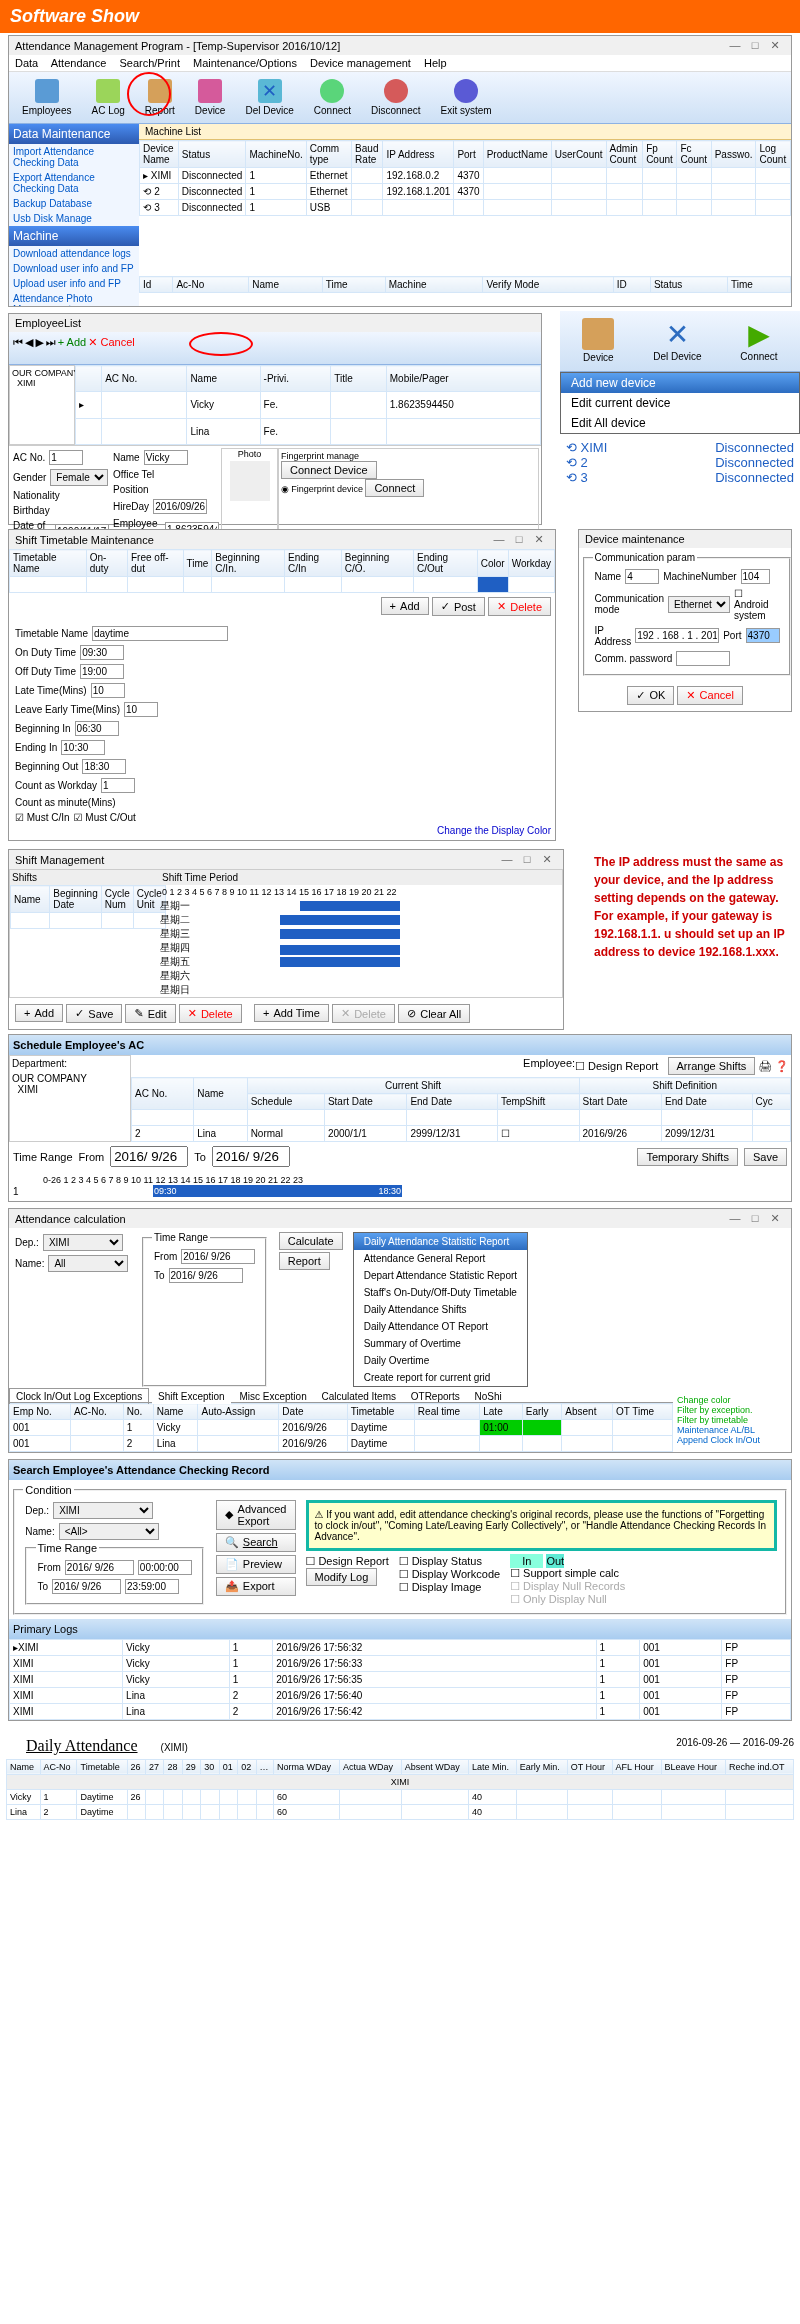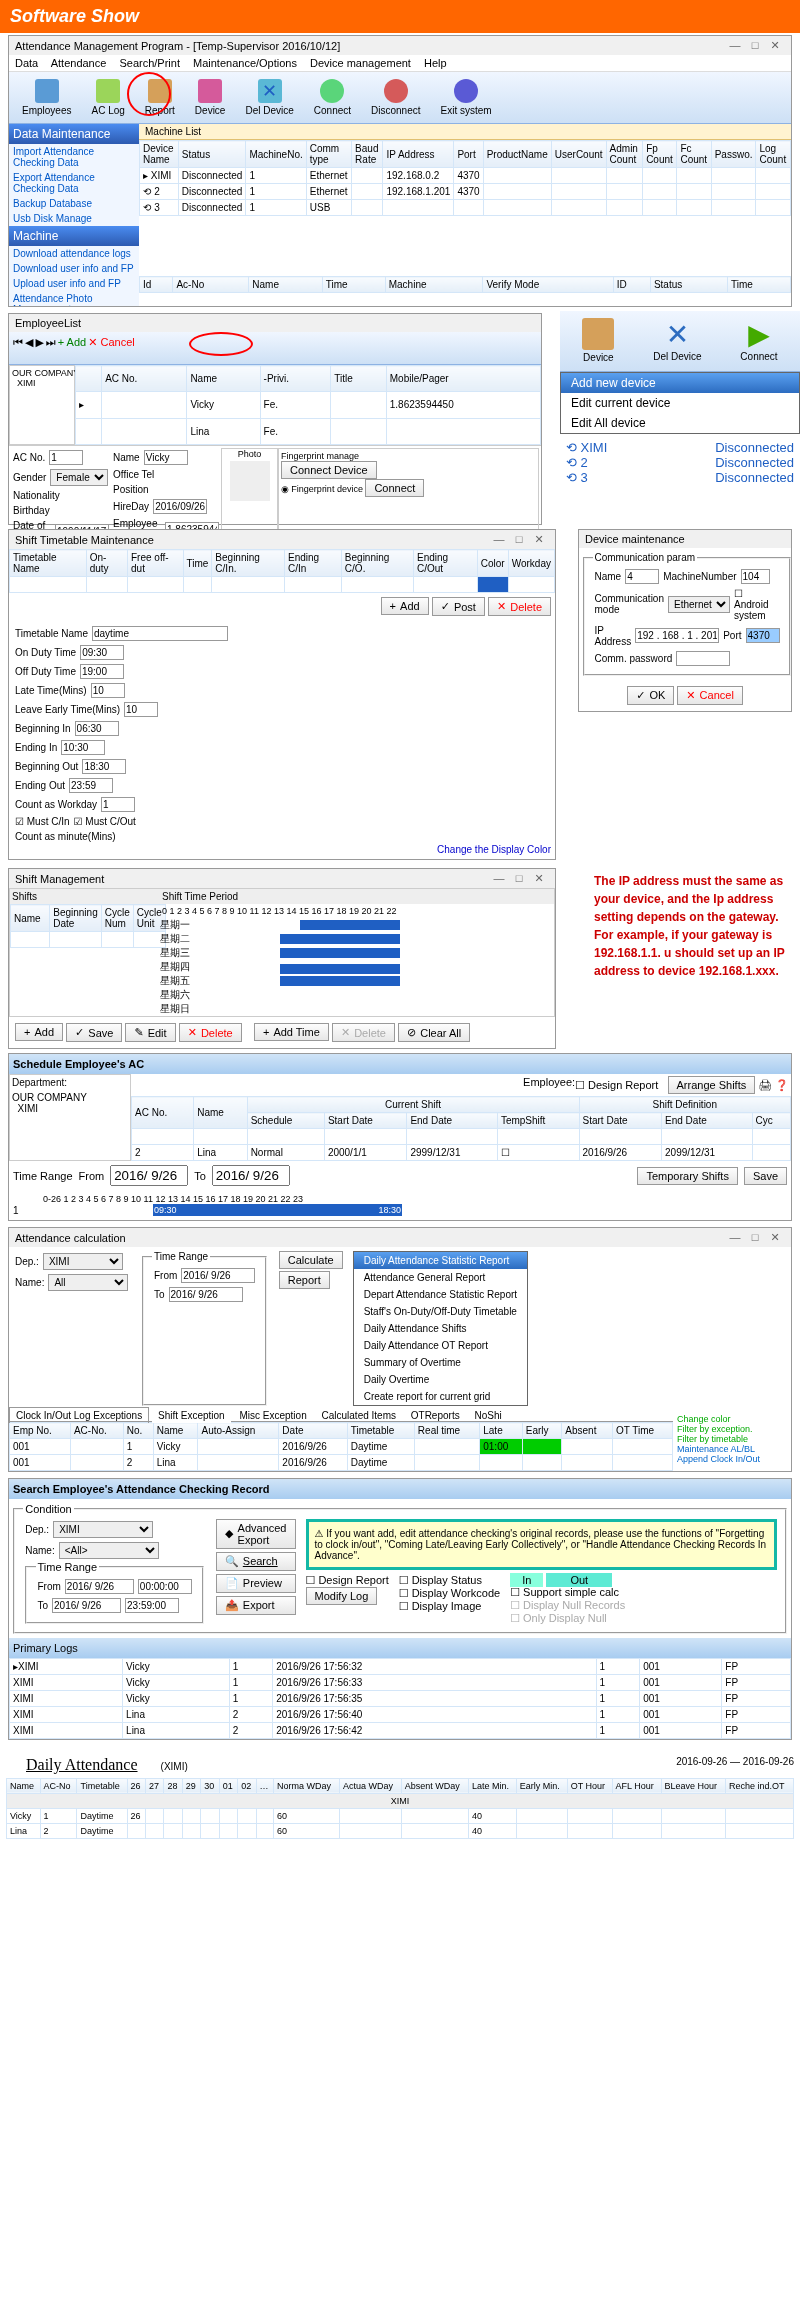--- a/index.html
+++ b/index.html
@@ -396,33 +396,29 @@
         </div>
       <div class="form-row">
           <span>Ending In</span>
           <input style="width: 40px;" value="10:30">
         </div>
       <div class="form-row">
           <span>Beginning Out</span>
           <input style="width: 40px;" value="18:30">
         </div>
       <div class="form-row">
-          <span>Ending Out</span>
-          <input style="width: 40px;" value="23:59">
-        </div>
-      <div class="form-row">
           <span>Count as Workday</span>
           <input style="width: 30px;" value="1">
         </div>
       <div class="form-row">
+          <span>Count as minute(Mins)</span>
+        </div>
+      <div class="form-row">
           <label>☑ <span>Must C/In</span></label> 
           <label>☑ <span>Must C/Out</span></label>
-        </div>
-      <div class="form-row">
-          <span>Count as minute(Mins)</span>
         </div>
       <div style="text-align:right;color:#00c">Change the Display Color</div>
     </div>
   </div>
 
   <div style="width:230px">
     <div class="win">
       <div class="titlebar">
           <span>Device maintenance</span>
         </div>
@@ -451,21 +447,21 @@
           </div>
       </fieldset>
       <div style="text-align:center;padding:6px">
         <span class="btn">✓ <span>OK</span></span>
         <span class="btn" style="color:red">✕ <span>Cancel</span></span>
       </div>
     </div>
   </div>
 </div>
 
-<div style="display:flex;gap:24px;margin-top:4px">
+<div style="display:flex;gap:16px;margin-top:4px">
   <div class="win" style="flex:1">
     <div class="titlebar">
         <span>Shift Management</span>
         <span class="winbtns"><span>—</span><span>□</span><span>✕</span></span>
       </div>
     <div style="display:flex;border:1px solid #ccc">
       <div style="width:150px">
         <div style="background:#eee;padding:2px;font-size:10px">Shifts</div>
         <table class="table">
           <tbody>
@@ -763,21 +759,21 @@
       <div>
         <div class="yellow-box">⚠ <span>If you want add, edit attendance checking's original records, please use the functions of "Forgetting to clock in/out", "Coming Late/Leaving Early Collectively", or "Handle Attendance Checking Records In Advance".</span></div>
         <div style="display:flex;gap:10px;margin-top:4px">
           <div><label>☐ <span>Design Report</span></label><br><span class="btn">Modify Log</span></div>
           <div>
             <label>☐ <span>Display Status</span></label><br>
             <label>☐ <span>Display Workcode</span></label><br>
             <label>☐ <span>Display Image</span></label>
           </div>
           <div>
-            <div><span style="background:#8fd;padding:1px 12px">In</span> <span style="background:#5eead4;padding:1px 24px">Out</span></div>
+            <div><span style="background:#8fd;padding:1px 12px">In</span> <span style="background:#5eead4;padding:1px 0">Out</span></div>
             <label>☐ <span>Support simple calc</span></label><br>
             <label style="color:#aaa">☐ <span>Display Null Records</span></label><br>
             <label style="color:#aaa">☐ <span>Only Display Null</span></label>
           </div>
         </div>
       </div>
     </div>
   </fieldset>
   <div class="schedbar" style="font-weight:normal">Primary Logs</div>
   <table class="table">

